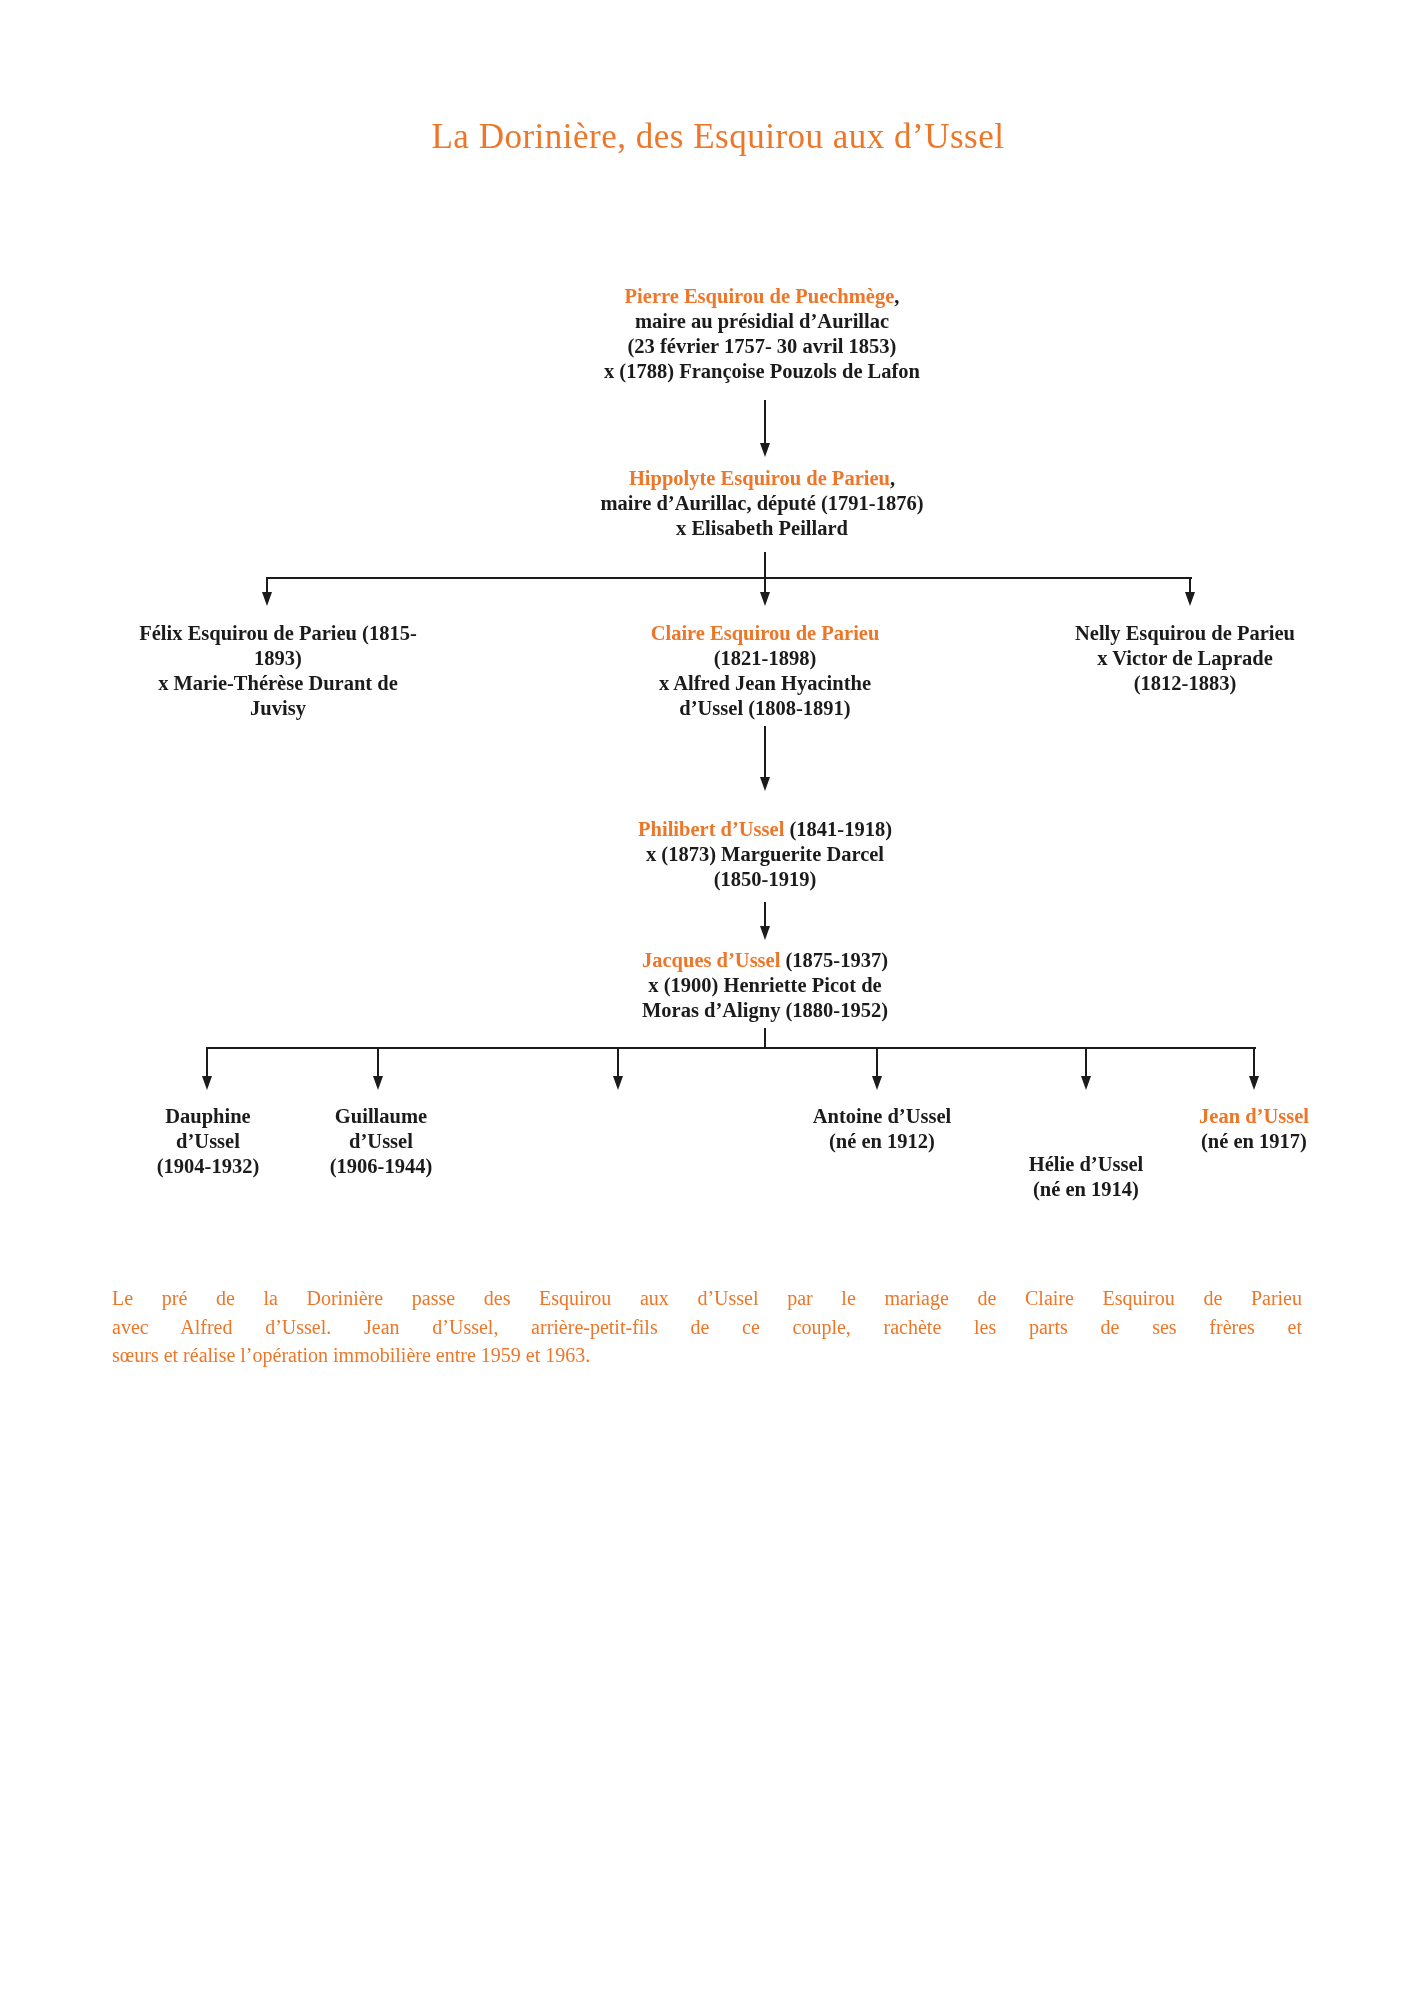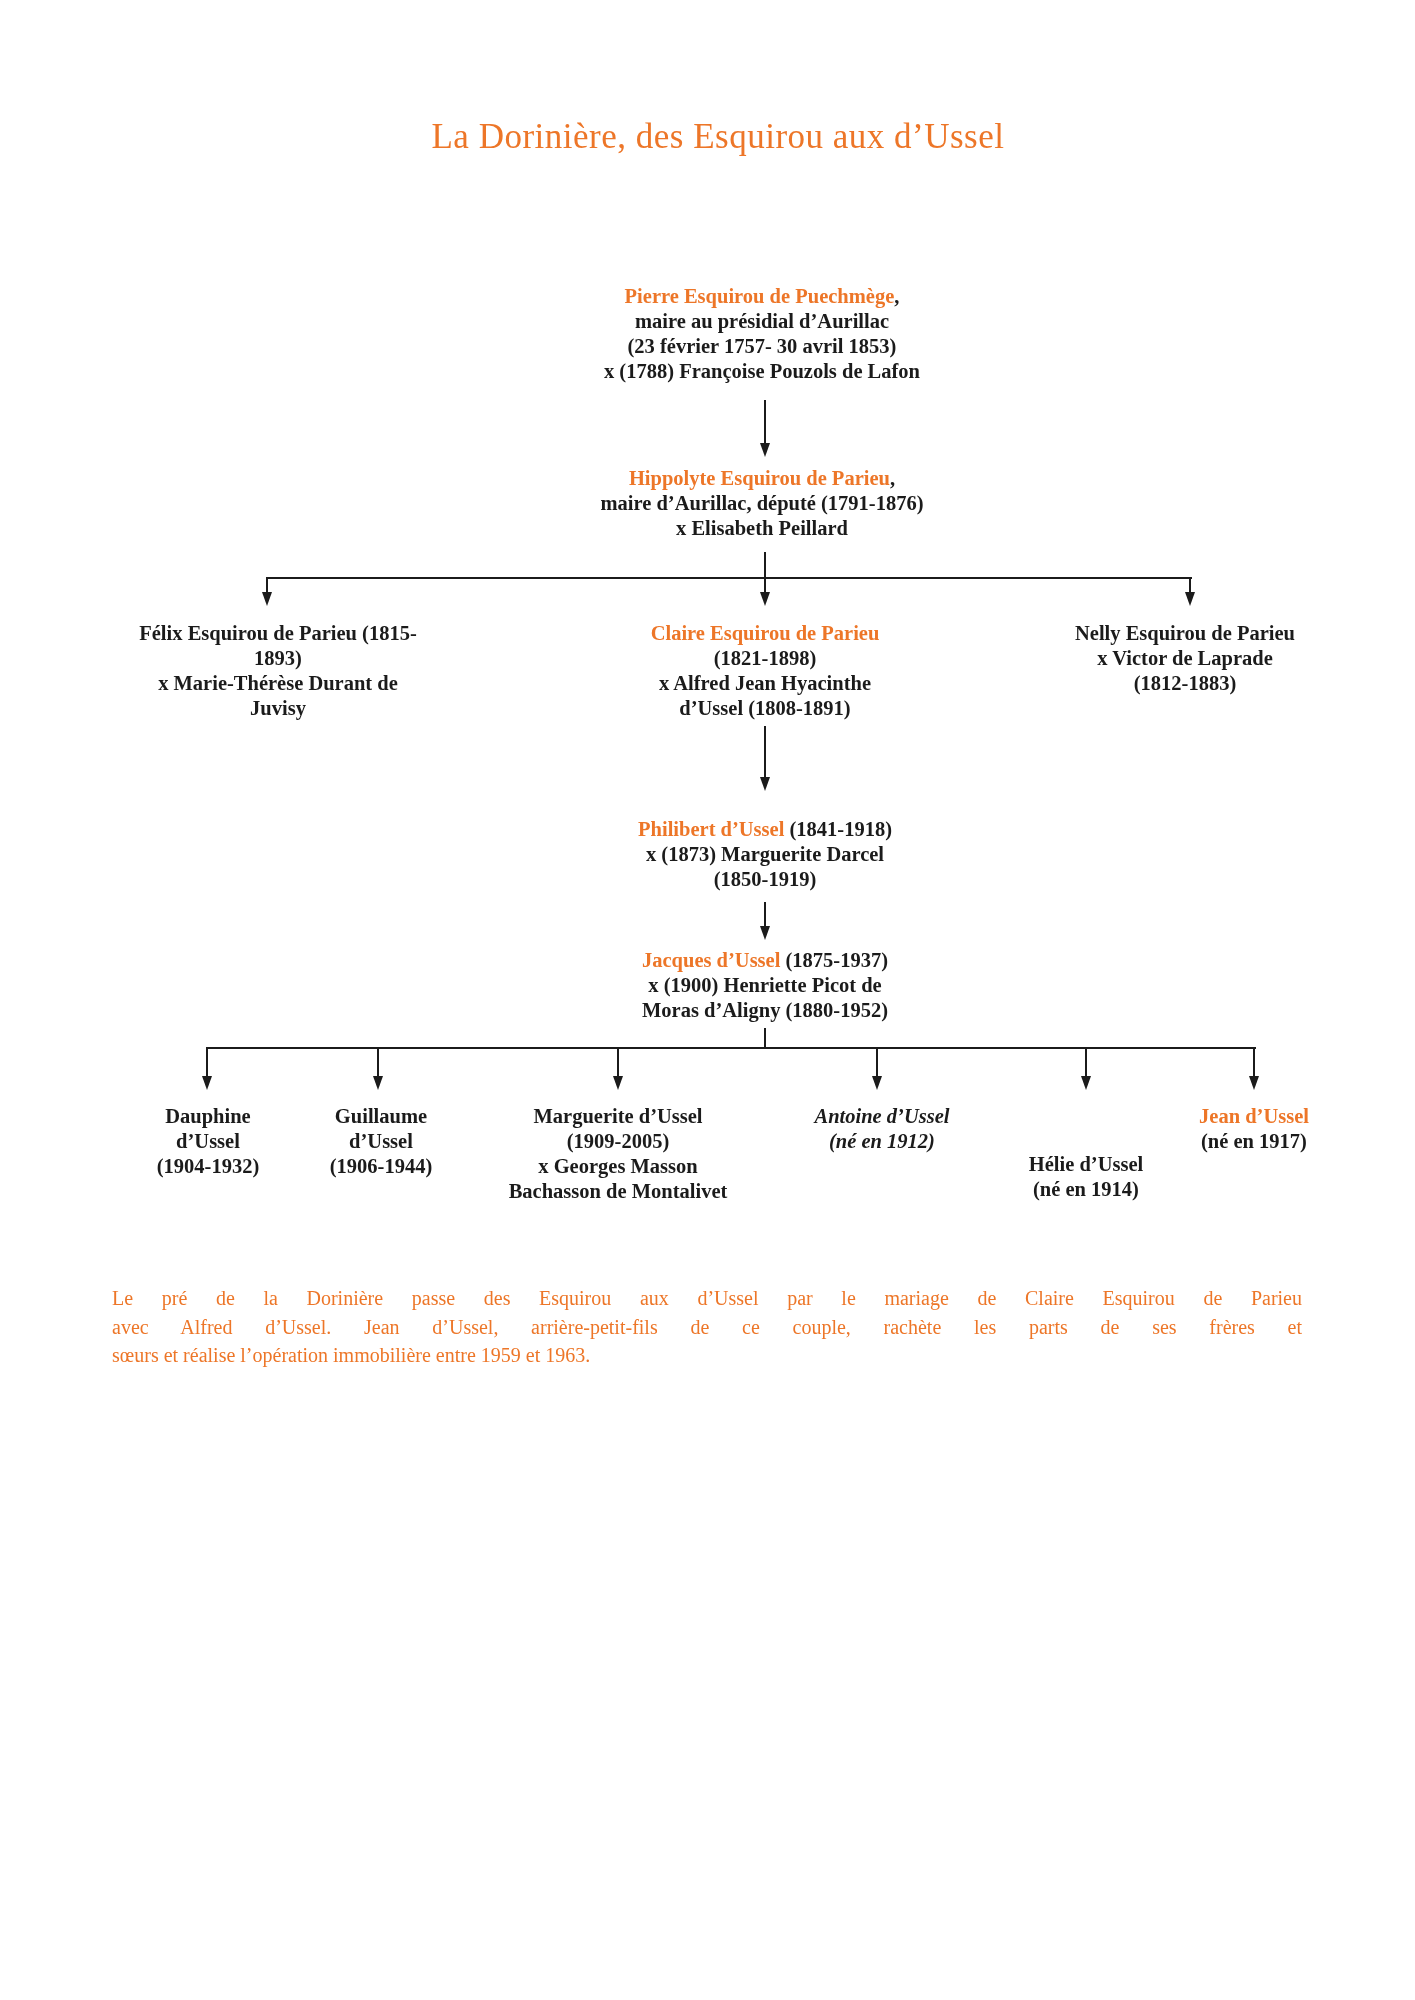--- a/index.html
+++ b/index.html
@@ -123,28 +123,22 @@
     <div>d’Ussel</div>
     <div>(1904-1932)</div>
   </div>
 
   <div class="node" style="left:381px; top:1104px;">
     <div>Guillaume</div>
     <div>d’Ussel</div>
     <div>(1906-1944)</div>
   </div>
 
-  <div class="node" style="left:618px; top:1104px;">
-    <div>Marguerite d’Ussel</div>
-    <div>(1909-2005)</div>
-    <div>x Georges Masson</div>
-    <div>Bachasson de Montalivet</div>
-  </div>
 
-  <div class="node" style="left:882px; top:1104px;font-style:italic;">
+  <div class="node" style="left:882px; top:1104px;">
     <div>Antoine d’Ussel</div>
     <div>(né en 1912)</div>
   </div>
 
   <div class="node" style="left:1086px; top:1104px;margin-top:48px;">
     <div>Hélie d’Ussel</div>
     <div>(né en 1914)</div>
   </div>
 
   <div class="node" style="left:1254px; top:1104px;">

